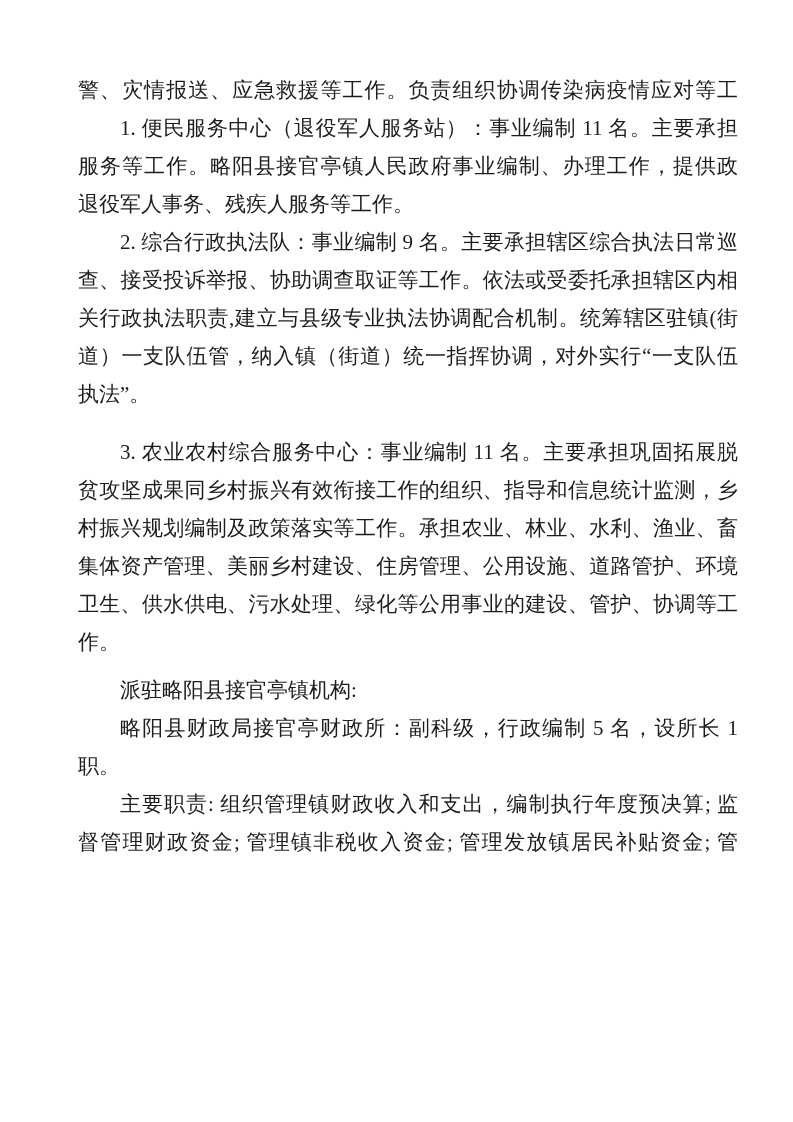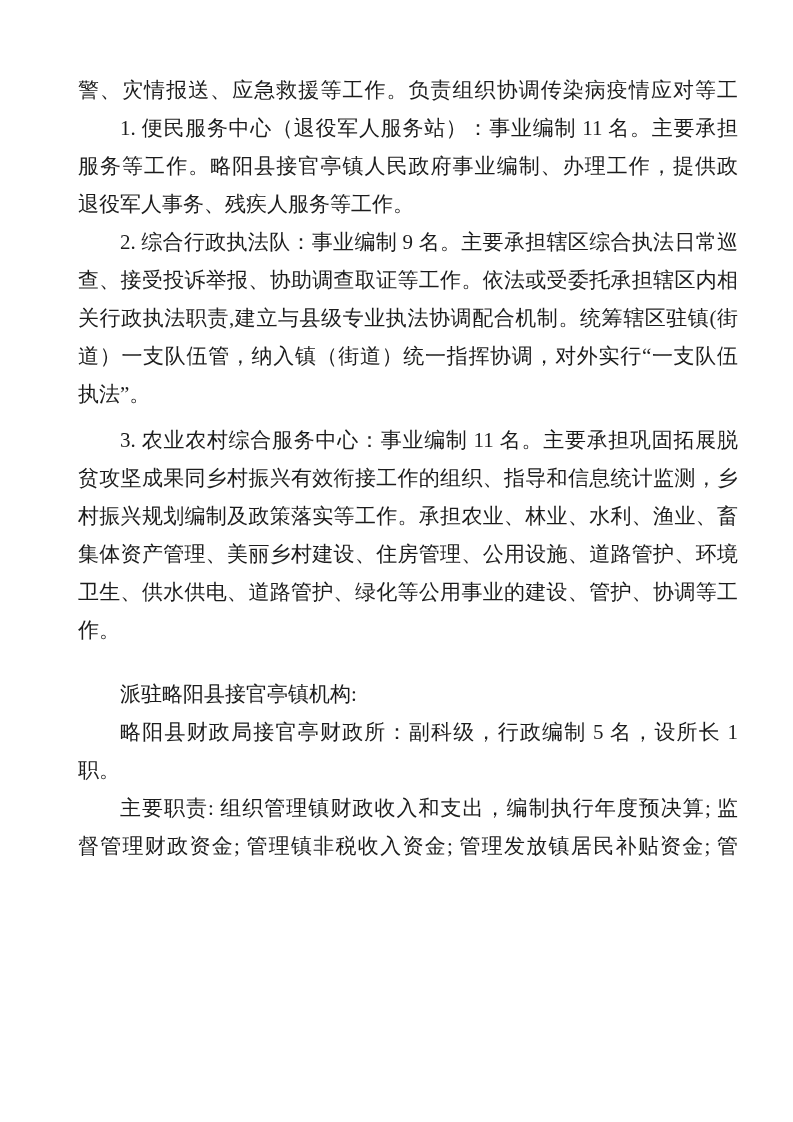--- a/index.html
+++ b/index.html
@@ -61,29 +61,29 @@
         <div class="line fill">服务等工作。略阳县接官亭镇人民政府事业编制、办理工作，提供政</div>
         <div class="line">退役军人事务、残疾人服务等工作。</div>
       </div>
       <div class="para">
         <div class="line fill indent">2. 综合行政执法队：事业编制 9 名。主要承担辖区综合执法日常巡</div>
         <div class="line fill">查、接受投诉举报、协助调查取证等工作。依法或受委托承担辖区内相</div>
         <div class="line fill">关行政执法职责,建立与县级专业执法协调配合机制。统筹辖区驻镇(街</div>
         <div class="line fill">道）一支队伍管，纳入镇（街道）统一指挥协调，对外实行“一支队伍管</div>
         <div class="line">执法”。</div>
       </div>
-      <div class="para" style="margin-top: 8px;">
+      <div class="para" style="margin-top: 20px;">
         <div class="line fill indent">3. 农业农村综合服务中心：事业编制 11 名。主要承担巩固拓展脱</div>
         <div class="line fill">贫攻坚成果同乡村振兴有效衔接工作的组织、指导和信息统计监测，乡</div>
         <div class="line fill">村振兴规划编制及政策落实等工作。承担农业、林业、水利、渔业、畜</div>
         <div class="line fill">集体资产管理、美丽乡村建设、住房管理、公用设施、道路管护、环境</div>
-        <div class="line fill">卫生、供水供电、道路管护、绿化等公用事业的建设、管护、协调等工</div>
+        <div class="line fill">卫生、供水供电、污水处理、绿化等公用事业的建设、管护、协调等工</div>
         <div class="line">作。</div>
       </div>
-      <div class="para" style="margin-top: 26px;">
+      <div class="para" style="margin-top: 10px;">
         <div class="line indent">派驻略阳县接官亭镇机构:</div>
       </div>
       <div class="para">
         <div class="line fill indent">略阳县财政局接官亭财政所：副科级，行政编制 5 名，设所长 1</div>
         <div class="line">职。</div>
       </div>
       <div class="para">
         <div class="line fill indent">主要职责: 组织管理镇财政收入和支出，编制执行年度预决算; 监</div>
         <div class="line fill">督管理财政资金; 管理镇非税收入资金; 管理发放镇居民补贴资金; 管</div>
       </div>

